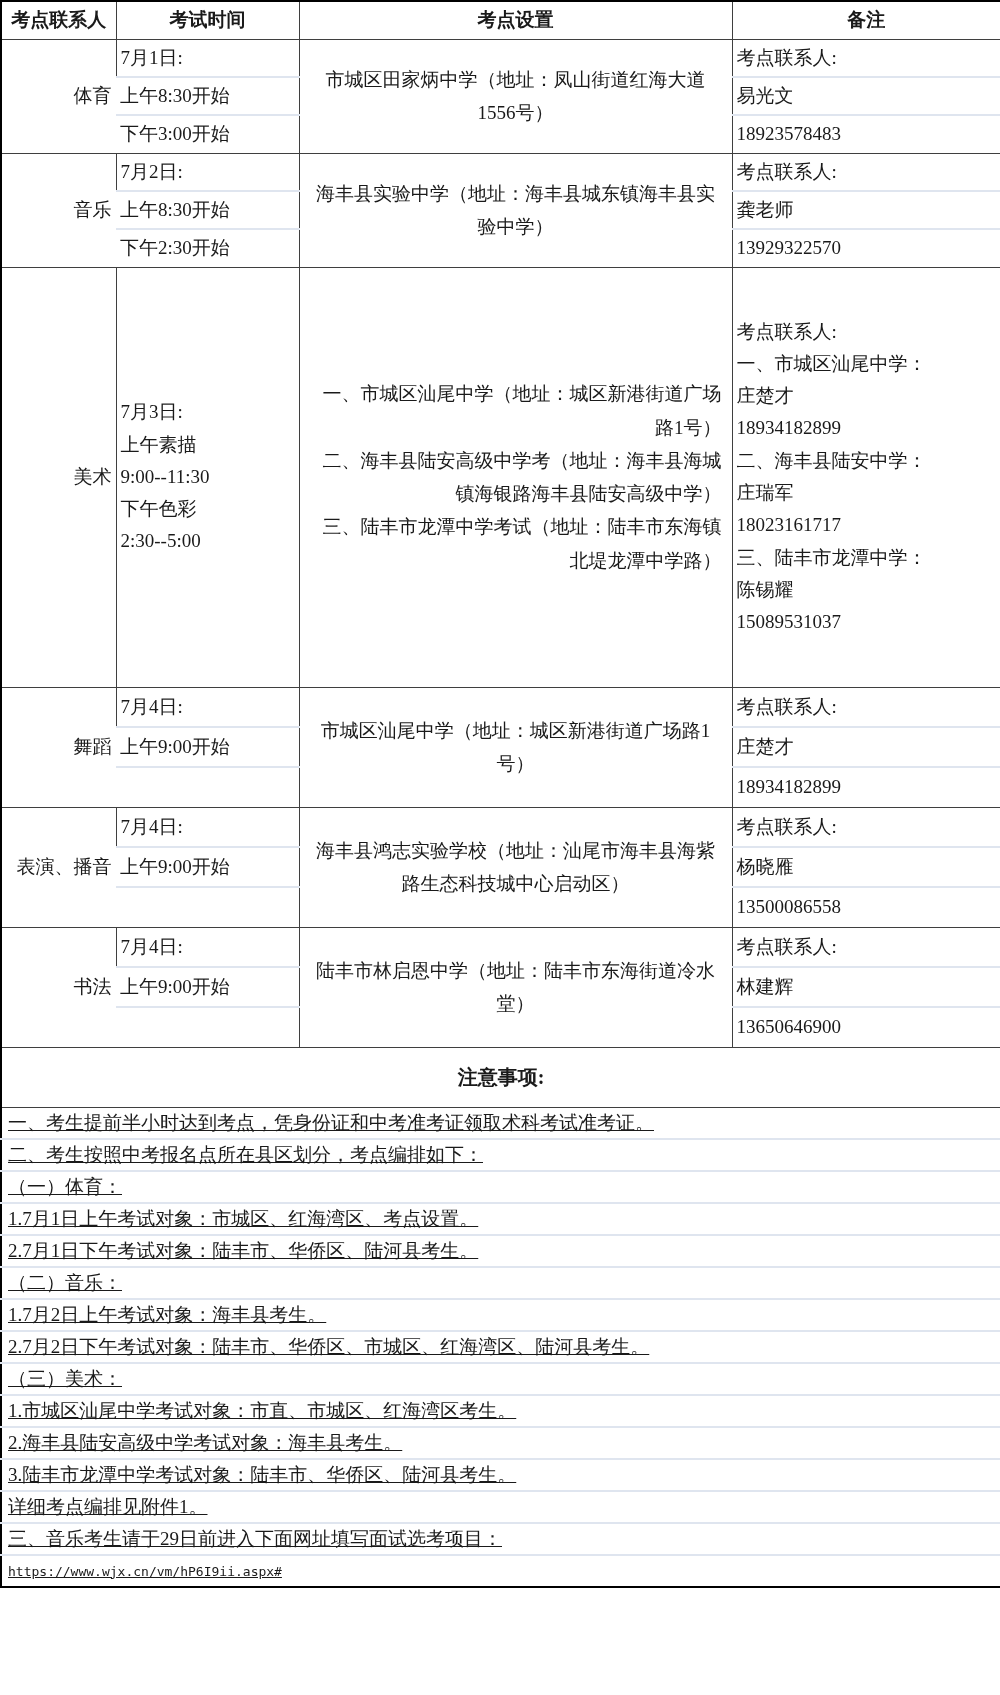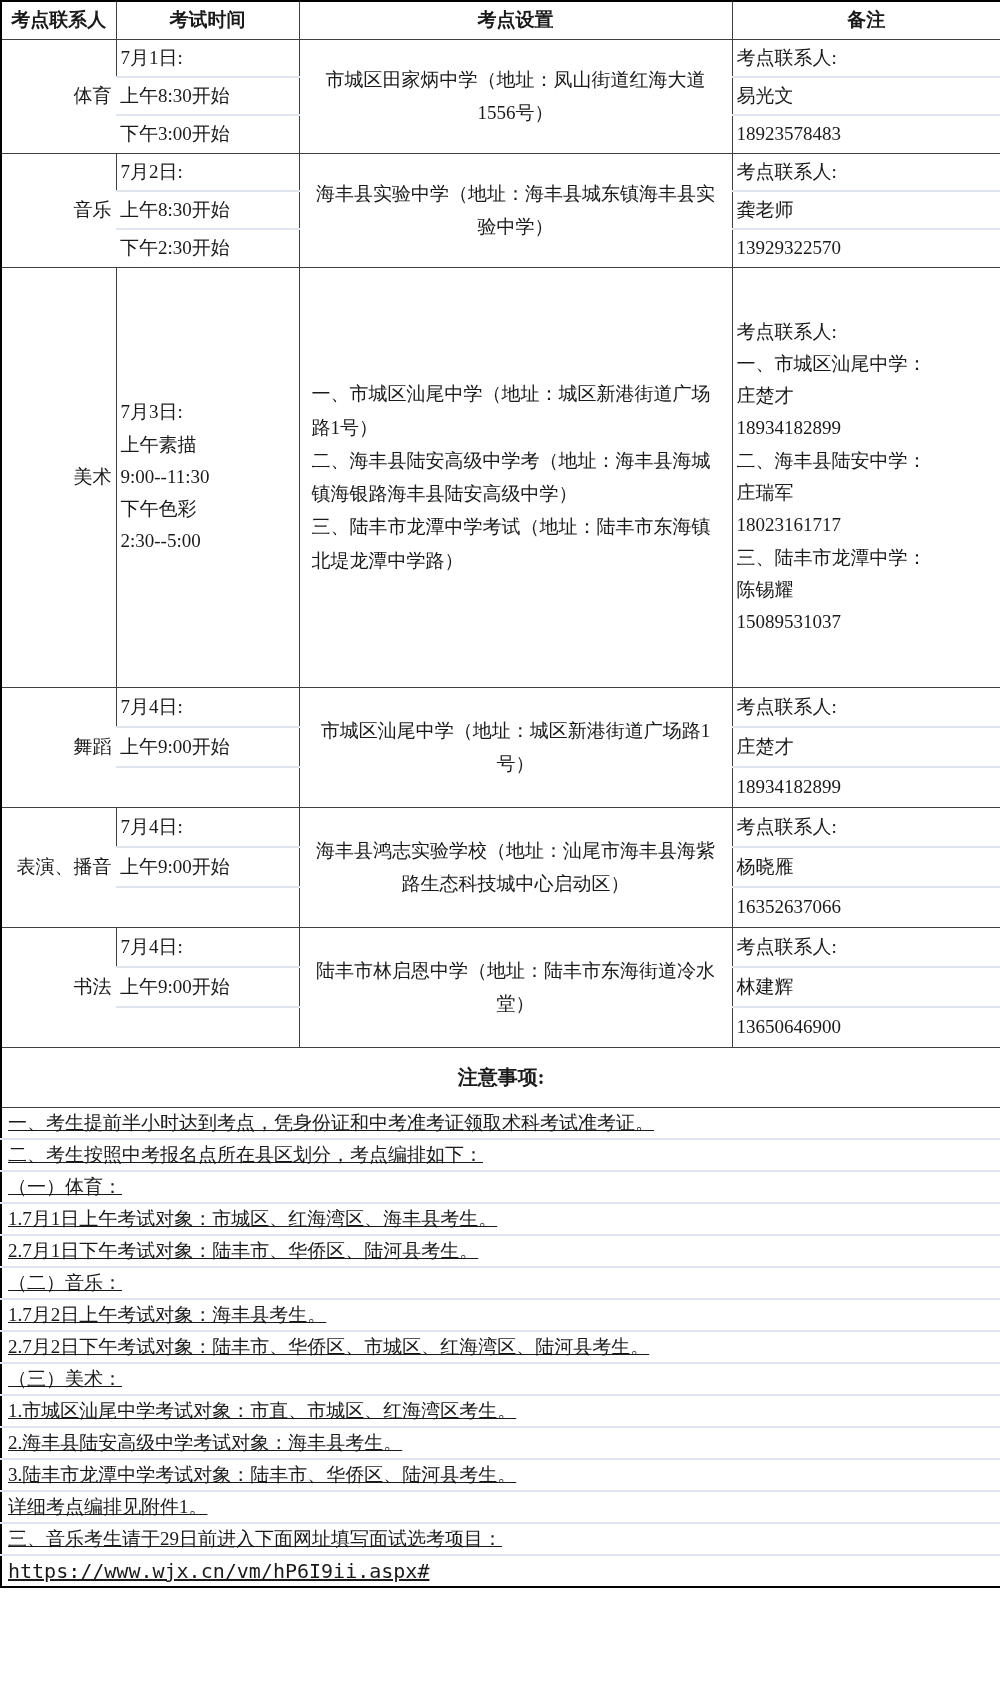--- a/index.html
+++ b/index.html
@@ -18,38 +18,38 @@
     box-sizing:border-box;
     vertical-align:middle;
     overflow:hidden;
     border-left:1px solid #3f3f3f;
   }
   tr td:first-child, tr th:first-child{border-left:none;}
   th{font-weight:bold;text-align:center;padding:0;}
   .c{text-align:left;padding:0 4px;}
   .cat{text-align:right;padding:0 4px;}
   .venue{text-align:center;padding:12px 12px;line-height:1.75;}
-  .venue-left{text-align:left;padding:0 10px 0 12px;line-height:1.75;}
+  .venue-left{text-align:right;padding:0 10px 0 12px;line-height:1.75;}
   .multiline{line-height:1.7;}
   .sb{border-bottom:2px solid #dfe5ef;}   
   .hb{border-bottom:1px solid #3f3f3f;}   
   tr.h38{height:38px;}
   tr.h40{height:40px;}
   tr.hart{height:420px;}
   tr.hnotice{height:46px;}
   tr.hnote{height:32px;text-decoration:underline;}
   .notice-cell{
     text-align:center;font-weight:bold;font-size:20px;padding:16px;
   }
   .note-cell{
     text-align:left;padding:0 10px 0 6px;font-size:19px;
   }
   .url-cell{
     font-family:"DejaVu Sans Mono","Liberation Mono",monospace;
-    font-size:20px;
+    font-size:13px;
     text-align:left;padding:0 10px 0 6px;border-radius:12px;
   }
 </style>
 </head>
 <body>
 
 <div class="page">
 <table>
   <colgroup>
     <col style="width:115px">
@@ -144,21 +144,21 @@
     <td class="c sb">7月4日:</td>
     <td class="venue hb" rowspan="3">海丰县鸿志实验学校（地址：汕尾市海丰县海紫路生态科技城中心启动区）</td>
     <td class="c sb">考点联系人:</td>
   </tr>
   <tr class="h40">
     <td class="c sb">上午9:00开始</td>
     <td class="c sb">杨晓雁</td>
   </tr>
   <tr class="h40">
     <td class="c hb"></td>
-    <td class="c hb">16352637066</td>
+    <td class="c hb">13500086558</td>
   </tr>
 
   <tr class="h40">
     <td class="cat hb" rowspan="3">书法</td>
     <td class="c sb">7月4日:</td>
     <td class="venue hb" rowspan="3">陆丰市林启恩中学（地址：陆丰市东海街道冷水堂）</td>
     <td class="c sb">考点联系人:</td>
   </tr>
   <tr class="h40">
     <td class="c sb">上午9:00开始</td>
@@ -176,21 +176,21 @@
   <tr class="hnote">
     <td class="note-cell sb" colspan="4">一、考生提前半小时达到考点，凭身份证和中考准考证领取术科考试准考证。</td>
   </tr>
   <tr class="hnote">
     <td class="note-cell sb" colspan="4">二、考生按照中考报名点所在县区划分，考点编排如下：</td>
   </tr>
   <tr class="hnote">
     <td class="note-cell sb" colspan="4">（一）体育：</td>
   </tr>
   <tr class="hnote">
-    <td class="note-cell sb" colspan="4">1.7月1日上午考试对象：市城区、红海湾区、海丰县考生。</td>
+    <td class="note-cell sb" colspan="4">1.7月1日上午考试对象：市城区、红海湾区、考点设置。</td>
   </tr>
   <tr class="hnote">
     <td class="note-cell sb" colspan="4">2.7月1日下午考试对象：陆丰市、华侨区、陆河县考生。</td>
   </tr>
   <tr class="hnote">
     <td class="note-cell sb" colspan="4">（二）音乐：</td>
   </tr>
   <tr class="hnote">
     <td class="note-cell sb" colspan="4">1.7月2日上午考试对象：海丰县考生。</td>
   </tr>

